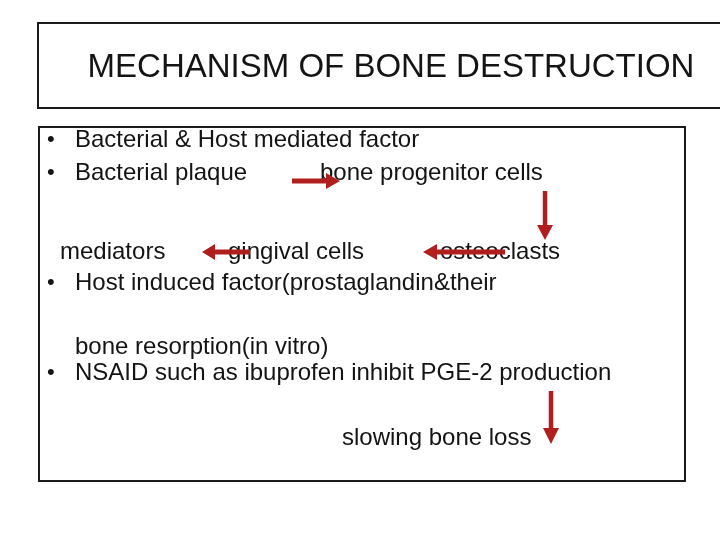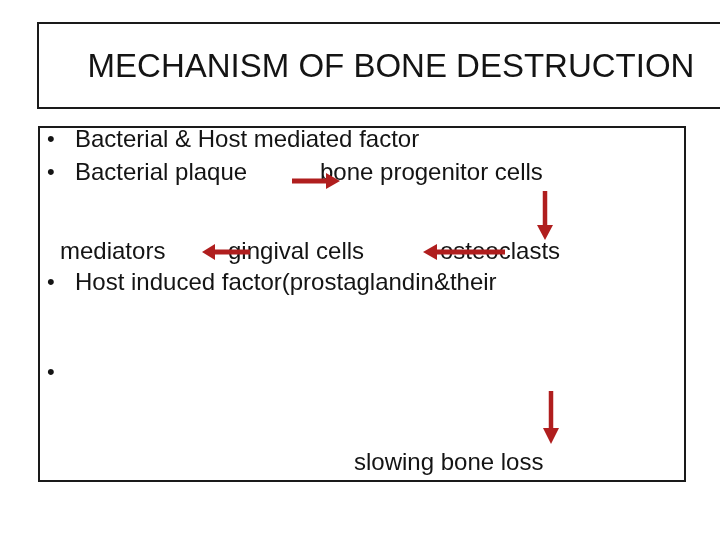--- a/index.html
+++ b/index.html
@@ -75,23 +75,25 @@
   <div class="line" style="left:75px;top:157px;">Bacterial plaque</div>
 
   <div class="line" style="left:75px;top:124px;">Bacterial &amp; Host mediated factor</div>
   <div class="line" style="left:60px;top:236px;">mediators</div>
 
   <div class="line" style="left:320px;top:157px;">bone progenitor cells</div>
   <div class="line" style="left:228px;top:236px;">gingival cells</div>
   <div class="line" style="left:440px;top:236px;">osteoclasts</div>
 
   <div class="line" style="left:75px;top:267px;text-align:center;">Host induced factor(prostaglandin&amp;their</div>
+  <div class="line" style="left:75px;top:331px;">bone resorption(in vitro)</div>
 
+  <div class="line" style="left:75px;top:357px;">NSAID such as ibuprofen inhibit PGE-2 production</div>
 
-  <div class="line" style="left:342px;top:447px;margin-left:12px;">slowing bone loss</div>
+  <div class="line" style="left:342px;top:422px;">slowing bone loss</div>
 
   <svg class="arrow-layer" viewBox="0 0 720 540">
     <g>
       <line class="arrow-line" x1="292" y1="181" x2="327" y2="181"></line>
       <polygon class="arrow-head" points="326,173 340,181 326,189"></polygon>
     </g>
     <g>
       <line class="arrow-line-thin" x1="545" y1="191" x2="545" y2="226"></line>
       <polygon class="arrow-head" points="537,225 553,225 545,240"></polygon>
     </g>

